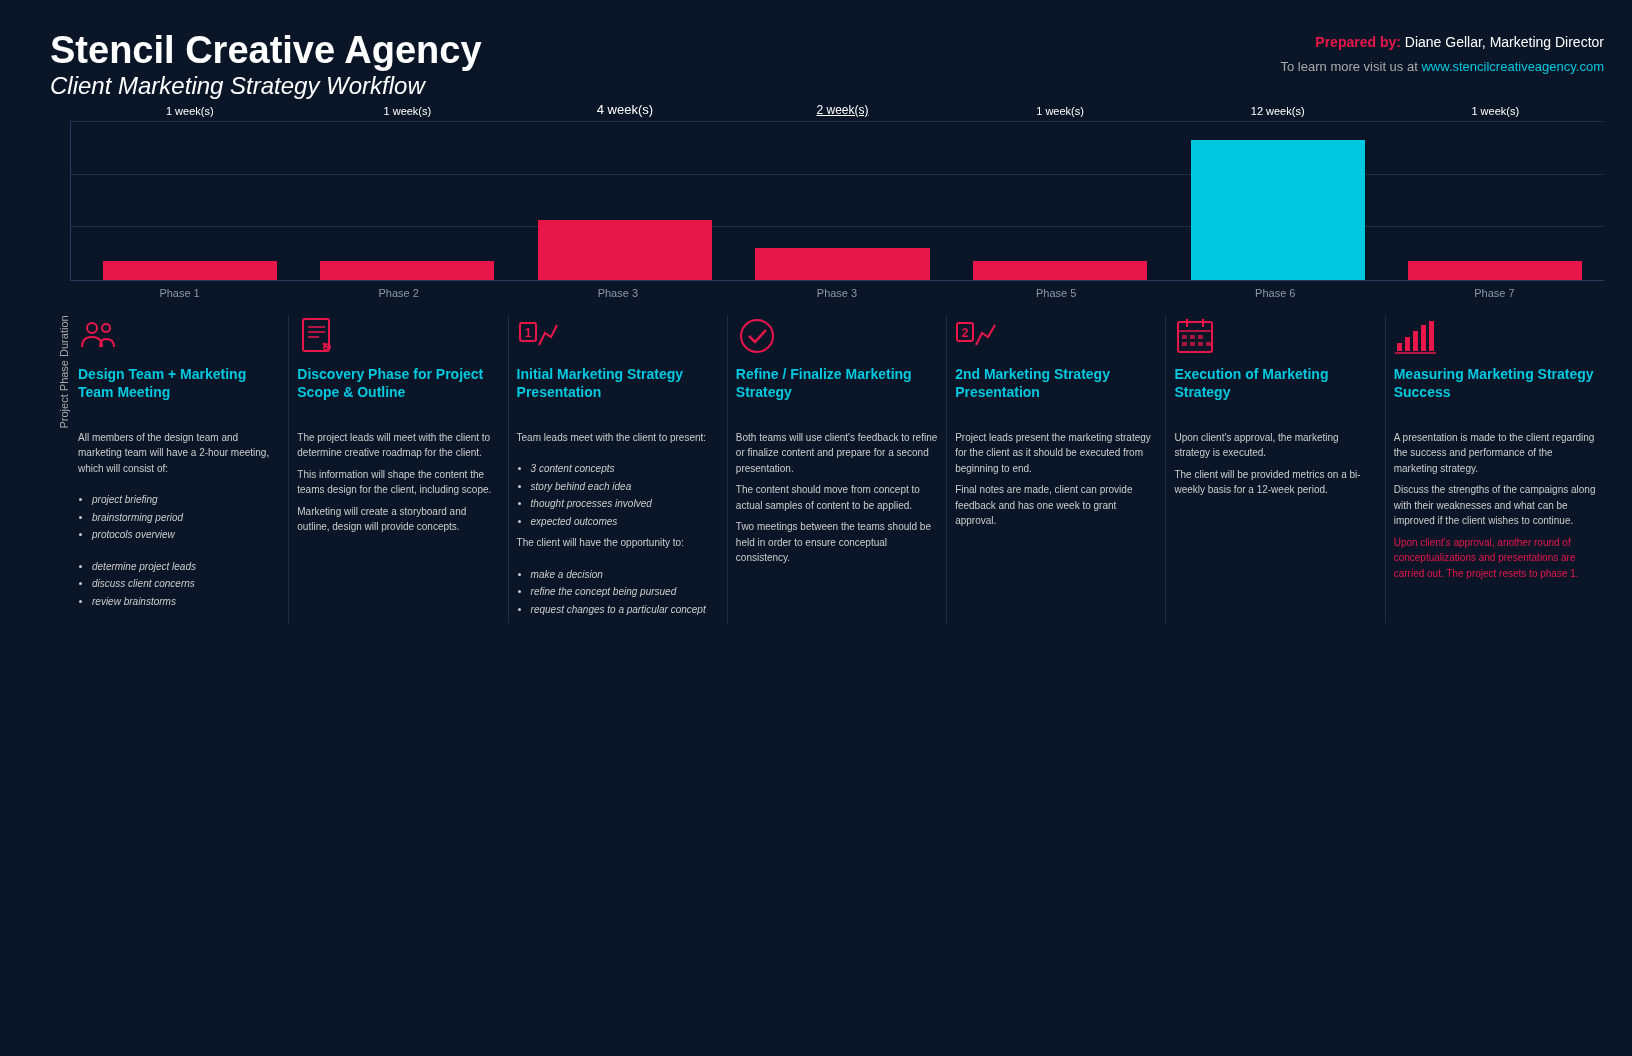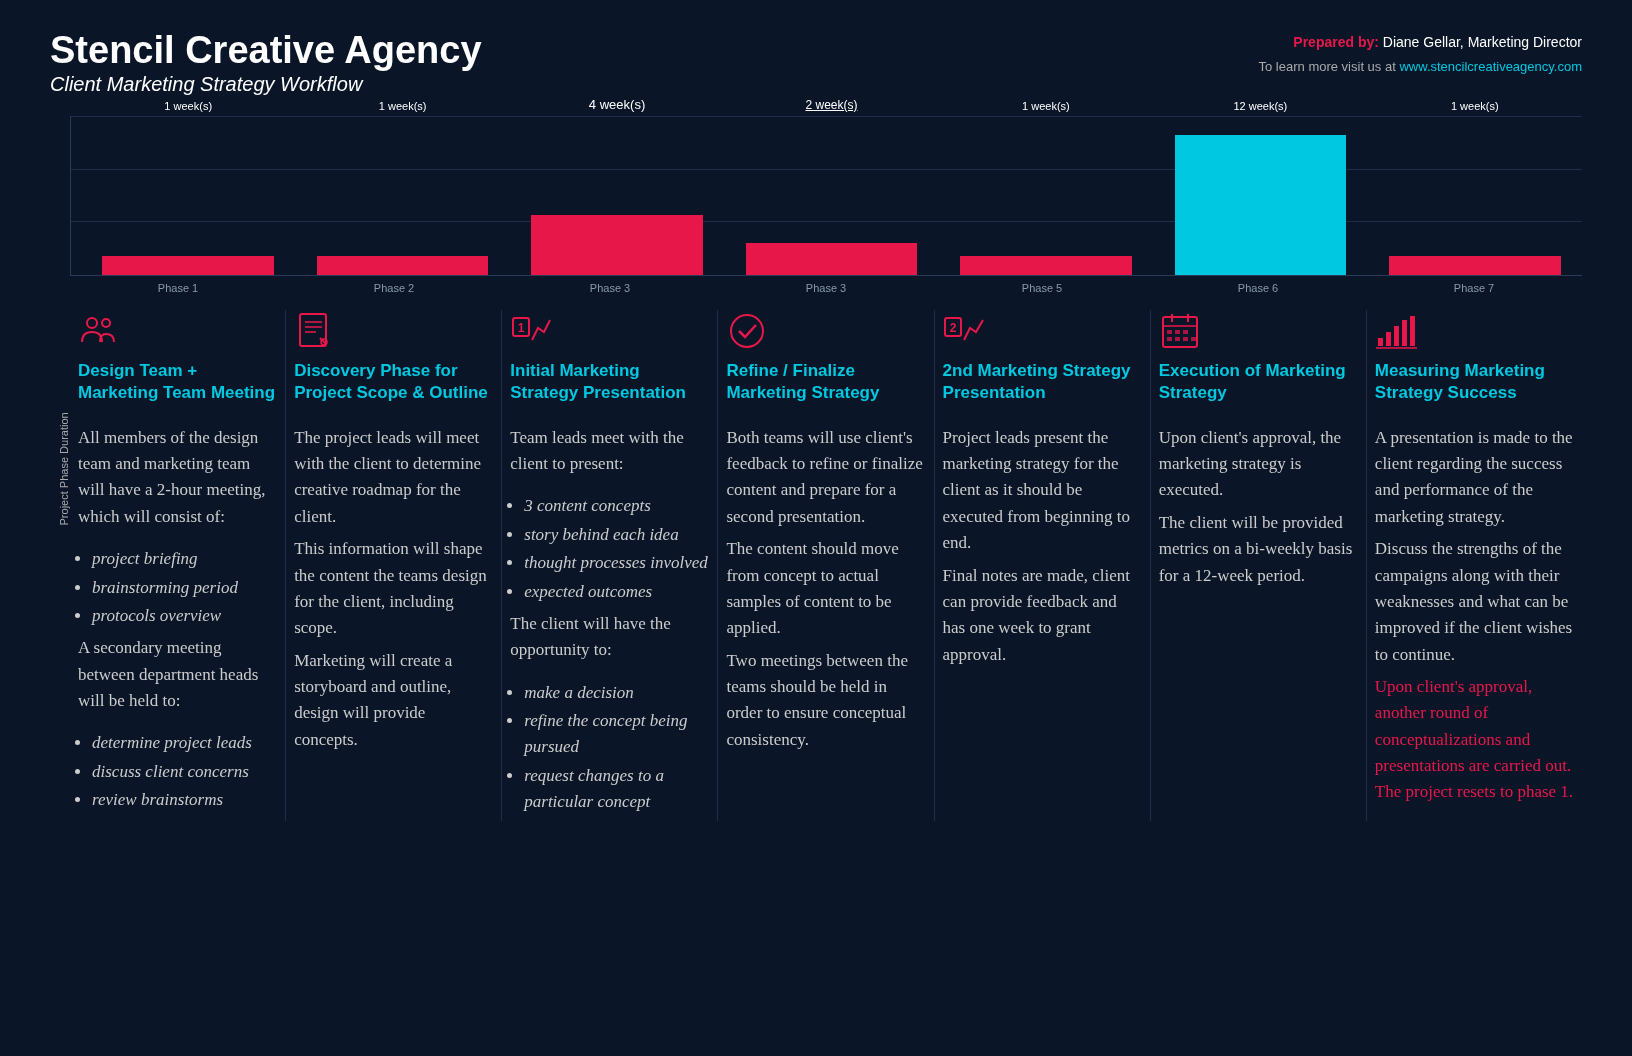--- a/index.html
+++ b/index.html
@@ -7,38 +7,38 @@
       background-color: #0a1628;
       color: #ffffff;
       font-family: Arial, sans-serif;
       width: 1632px;
       min-height: 1056px;
       overflow: hidden;
     }
     .page {
       width: 1632px;
       min-height: 1056px;
-      padding: 30px 50px 20px 50px;
+      padding: 30px 28px 20px 50px;
       position: relative;
     }
     
     .header {
       display: flex;
       justify-content: space-between;
       align-items: flex-start;
       margin-bottom: 20px;
     }
     .header-left h1 {
       font-size: 38px;
       font-weight: 900;
       color: #ffffff;
       line-height: 1.1;
     }
     .header-left h2 {
-      font-size: 20px;
+      font-size: 24px;
       font-weight: 400;
       font-style: italic;
       color: #ffffff;
       line-height: 1.2;
     }
     .header-right {
       text-align: right;
       font-size: 14px;
       color: #ffffff;
       line-height: 1.8;
@@ -154,32 +154,31 @@
       color: #e8174a;
       min-height: 40px;
       display: flex;
       align-items: center;
     }
     .phase-icon svg {
       width: 42px;
       height: 42px;
     }
     .phase-title {
-      font-size: 17px;
+      font-size: 14px;
       font-weight: bold;
       color: #00c8e0;
       line-height: 1.3;
       margin-bottom: 10px;
       min-height: 55px;
     }
     .phase-body {
-      font-size: 17px;
+      font-size: 10px;
       color: #cccccc;
       line-height: 1.55;
-      font-family: Liberation Serif, serif;
     }
     .phase-body ul {
       margin-left: 14px;
       margin-top: 16px;
       margin-bottom: 6px;
     }
     .phase-body ul li {
       font-style: italic;
       margin-bottom: 2px;
     }
@@ -285,21 +284,20 @@
             </svg>
           </div>
           <div class="phase-title">Design Team + Marketing Team Meeting</div>
           <div class="phase-body">
             <p>All members of the design team and marketing team will have a 2-hour meeting, which will consist of:</p>
             <ul>
               <li>project briefing</li>
               <li>brainstorming period</li>
               <li>protocols overview</li>
             </ul>
-            <p>A secondary meeting between department heads will be held to:</p>
             <ul>
               <li>determine project leads</li>
               <li>discuss client concerns</li>
               <li>review brainstorms</li>
             </ul>
           </div>
         </div>
 
         <div class="phase-col">
           <div class="phase-icon">

